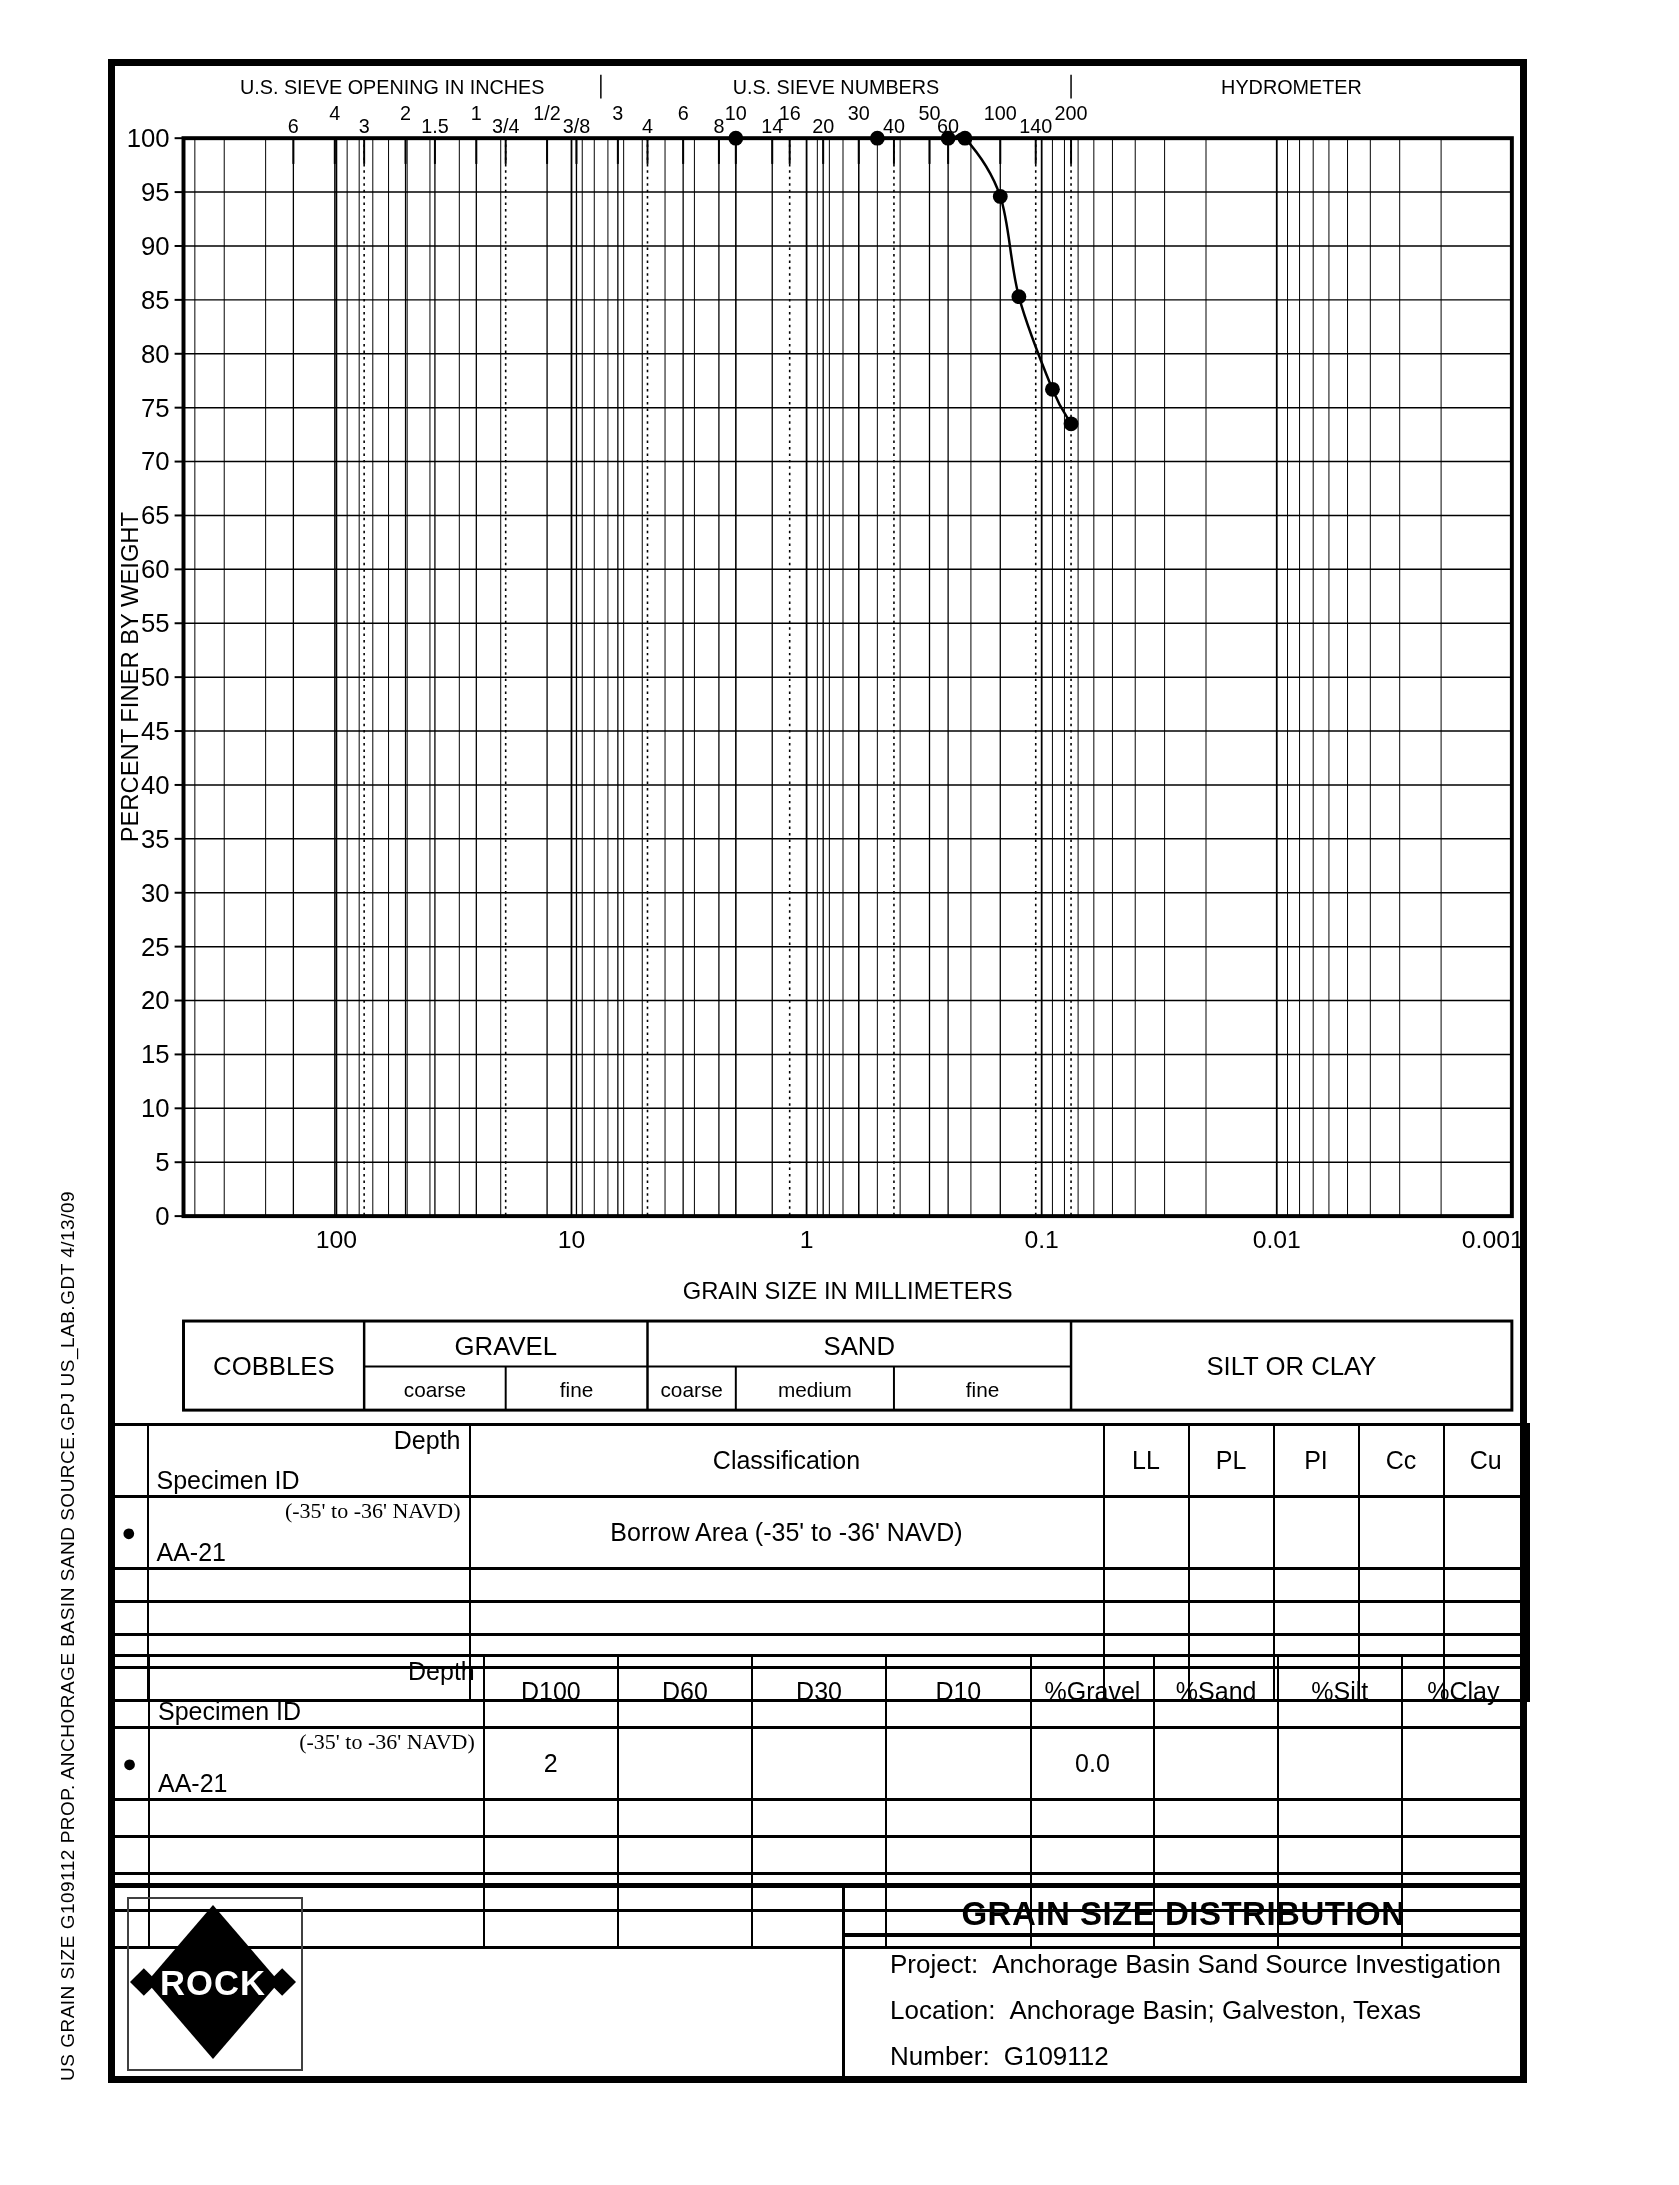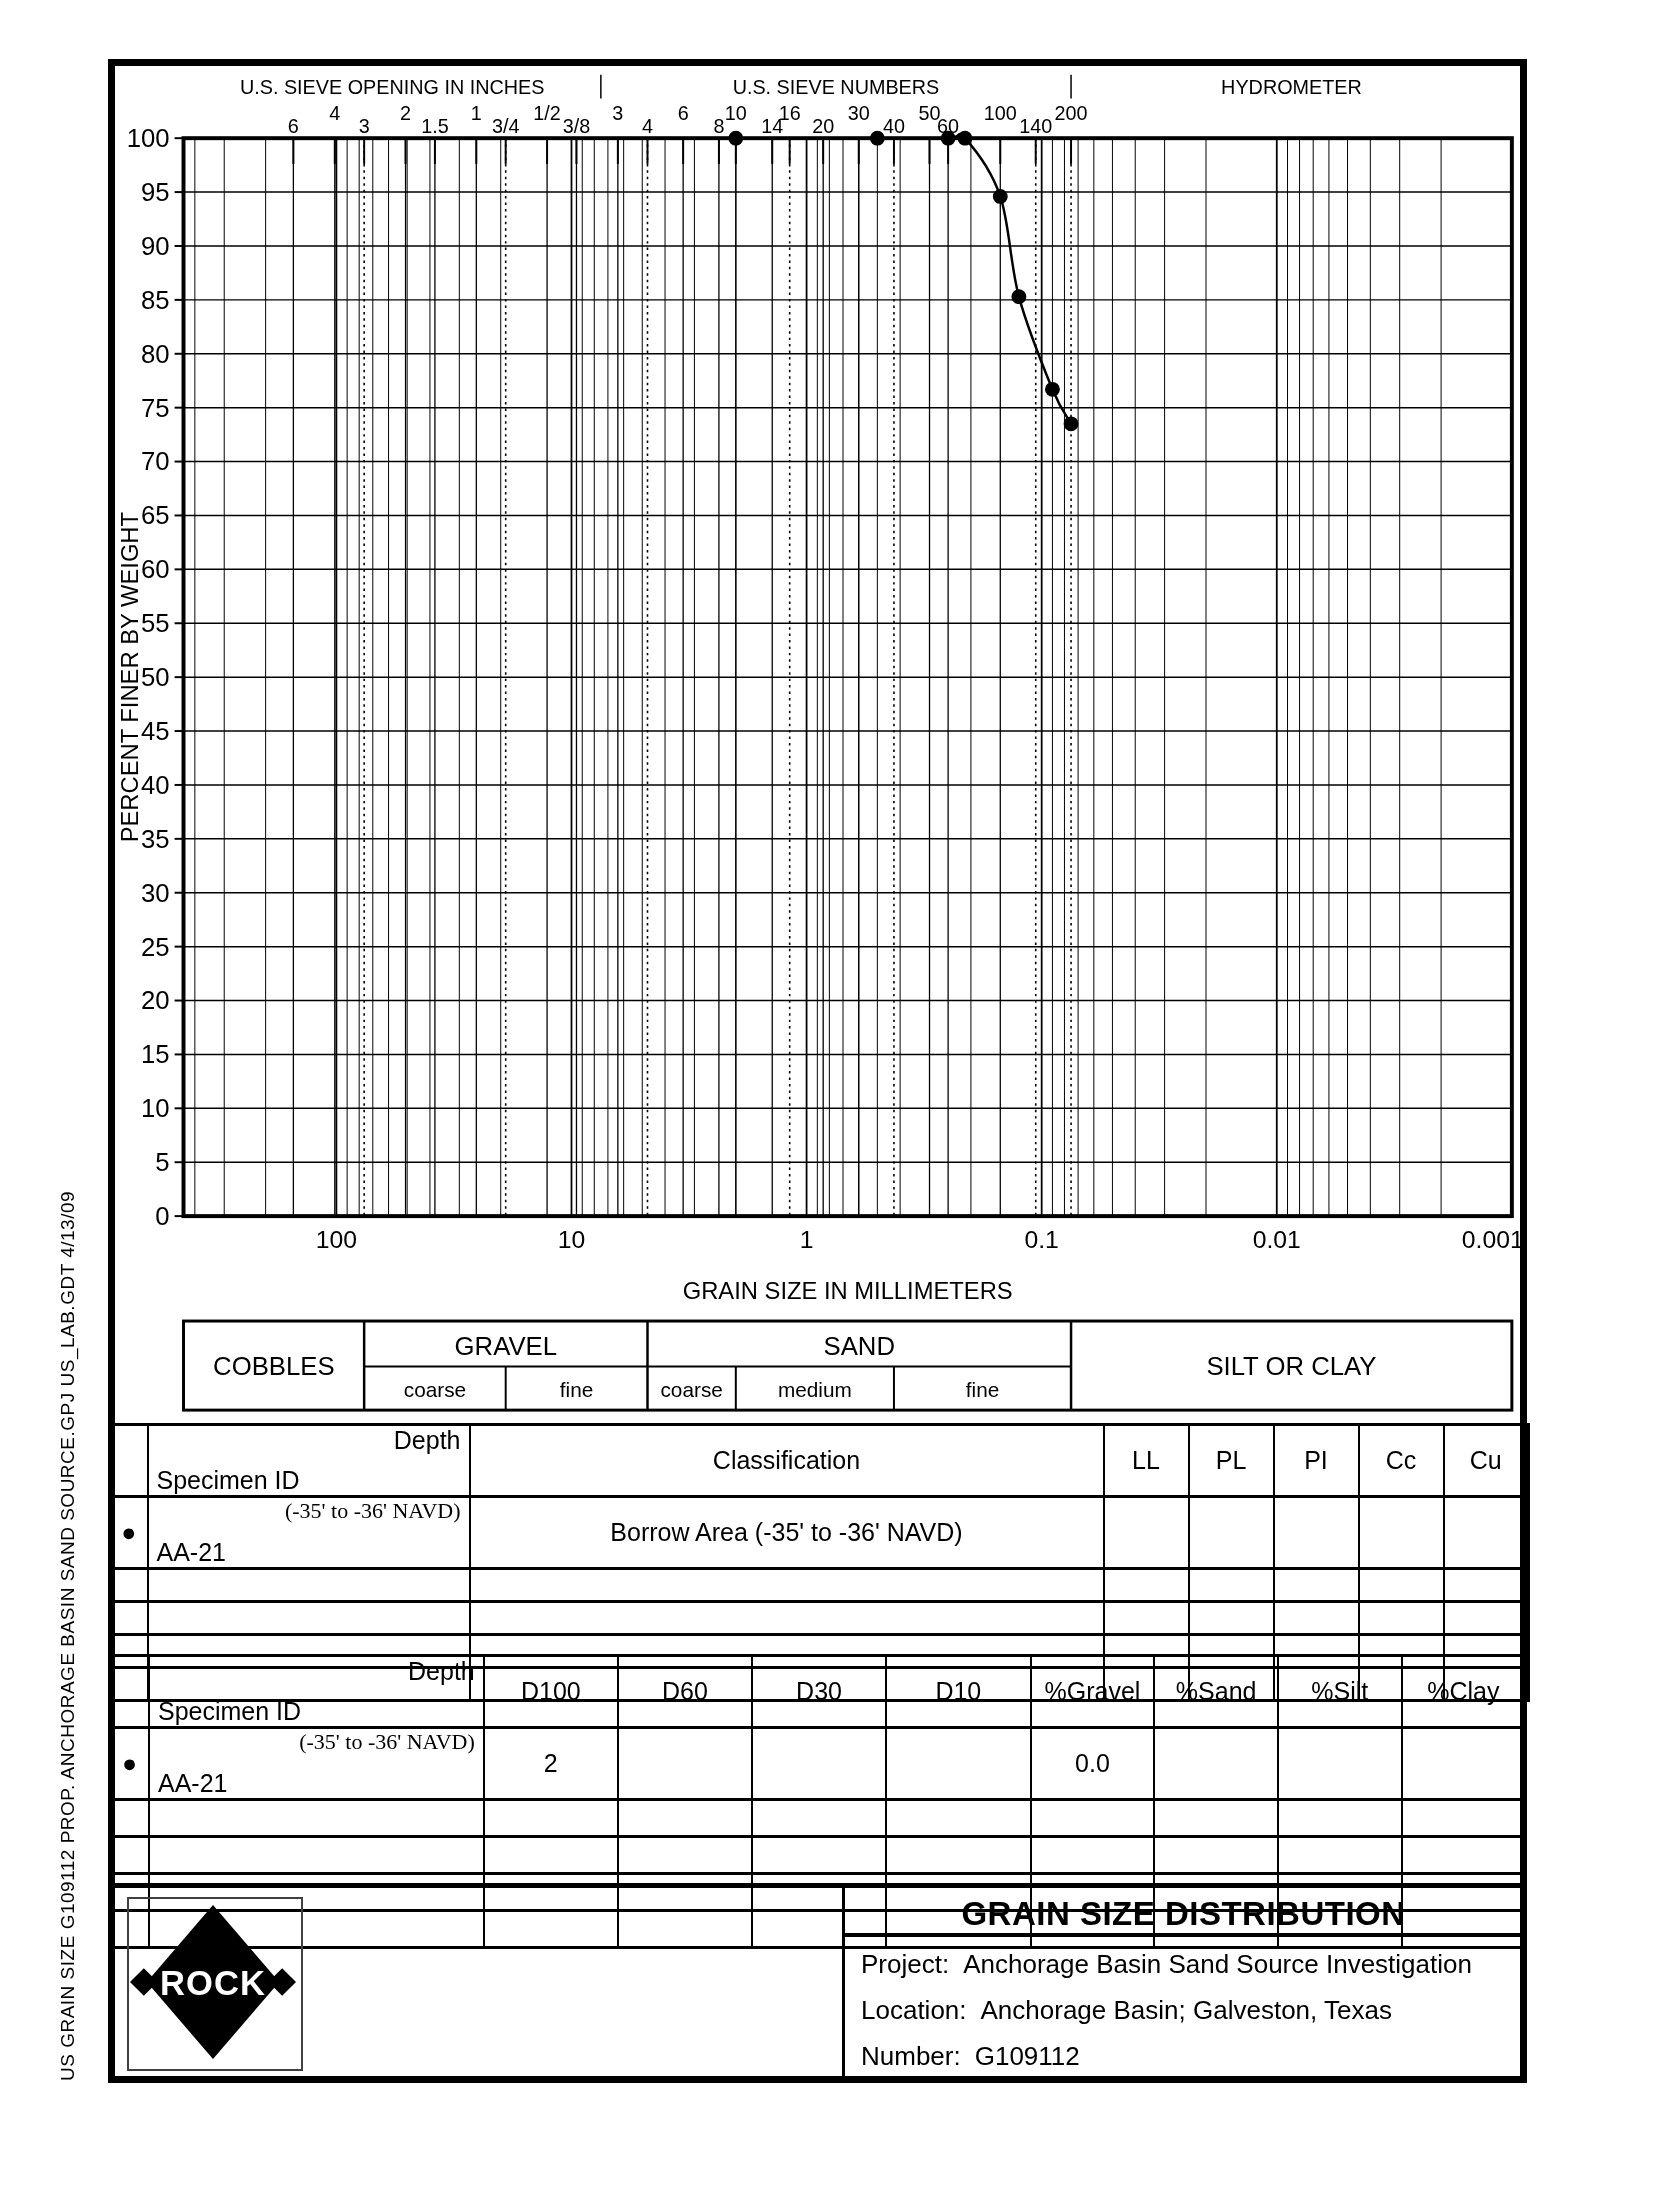--- a/index.html
+++ b/index.html
@@ -30,21 +30,21 @@
   td.bold{font-weight:bold;}
 
   .footer{position:absolute;left:108px;top:1883px;width:1419px;height:200px;
         border:5px solid #000;border-bottom-width:7px;box-sizing:border-box;display:flex;}
   .footer-left{width:729px;display:flex;}
   .logo-box{width:172px;height:170px;border:2px solid #404040;margin:9px 0 0 14px;flex:none;}
   .company{margin:40px 0 0 14px;font-size:21px;line-height:1.2;}
   .footer-right{flex:1;border-left:3px solid #000;display:flex;flex-direction:column;}
   .footer-title{text-align:center;font-weight:bold;font-size:33px;padding-top:7px;
         height:43px;border-bottom:4px solid #000;letter-spacing:0.5px;}
-  .footer-fields{padding:14px 0 0 16px;font-size:26px;line-height:1;}
+  .footer-fields{padding:14px 0 0 16px;font-size:26px;line-height:1;margin-left:29px;}
   .footer-fields .fline{height:46px;}
   .footer-fields .fv{margin-left:14px;}
 </style>
 </head>
 <body>
 
 <div class="page">
 
   <div class="sidebar-text">US GRAIN SIZE  G109112 PROP. ANCHORAGE BASIN SAND SOURCE.GPJ  US_LAB.GDT  4/13/09</div>
 

